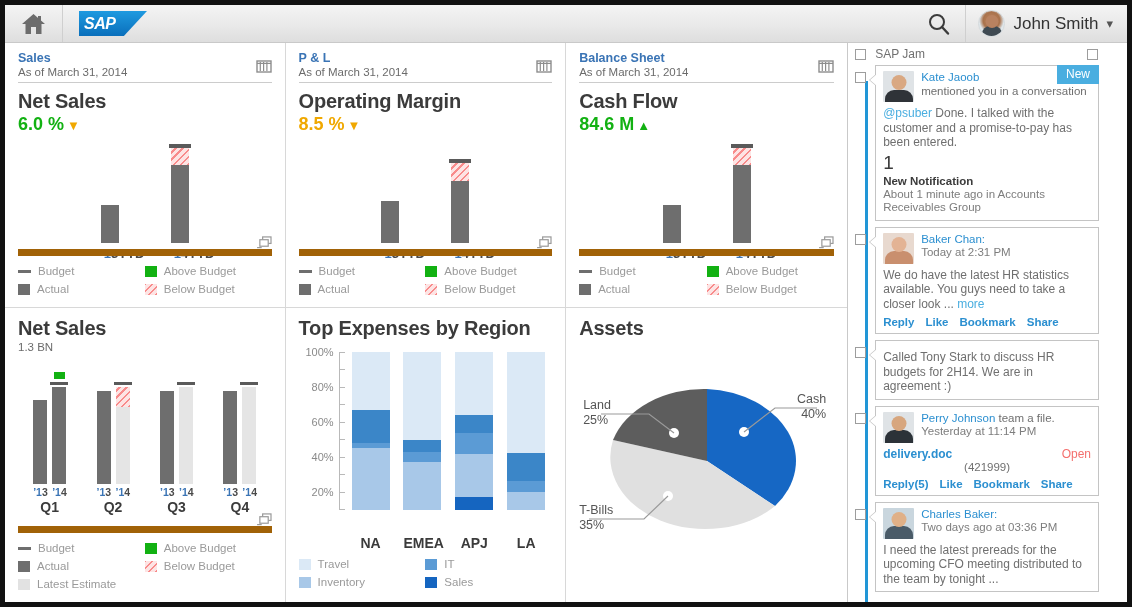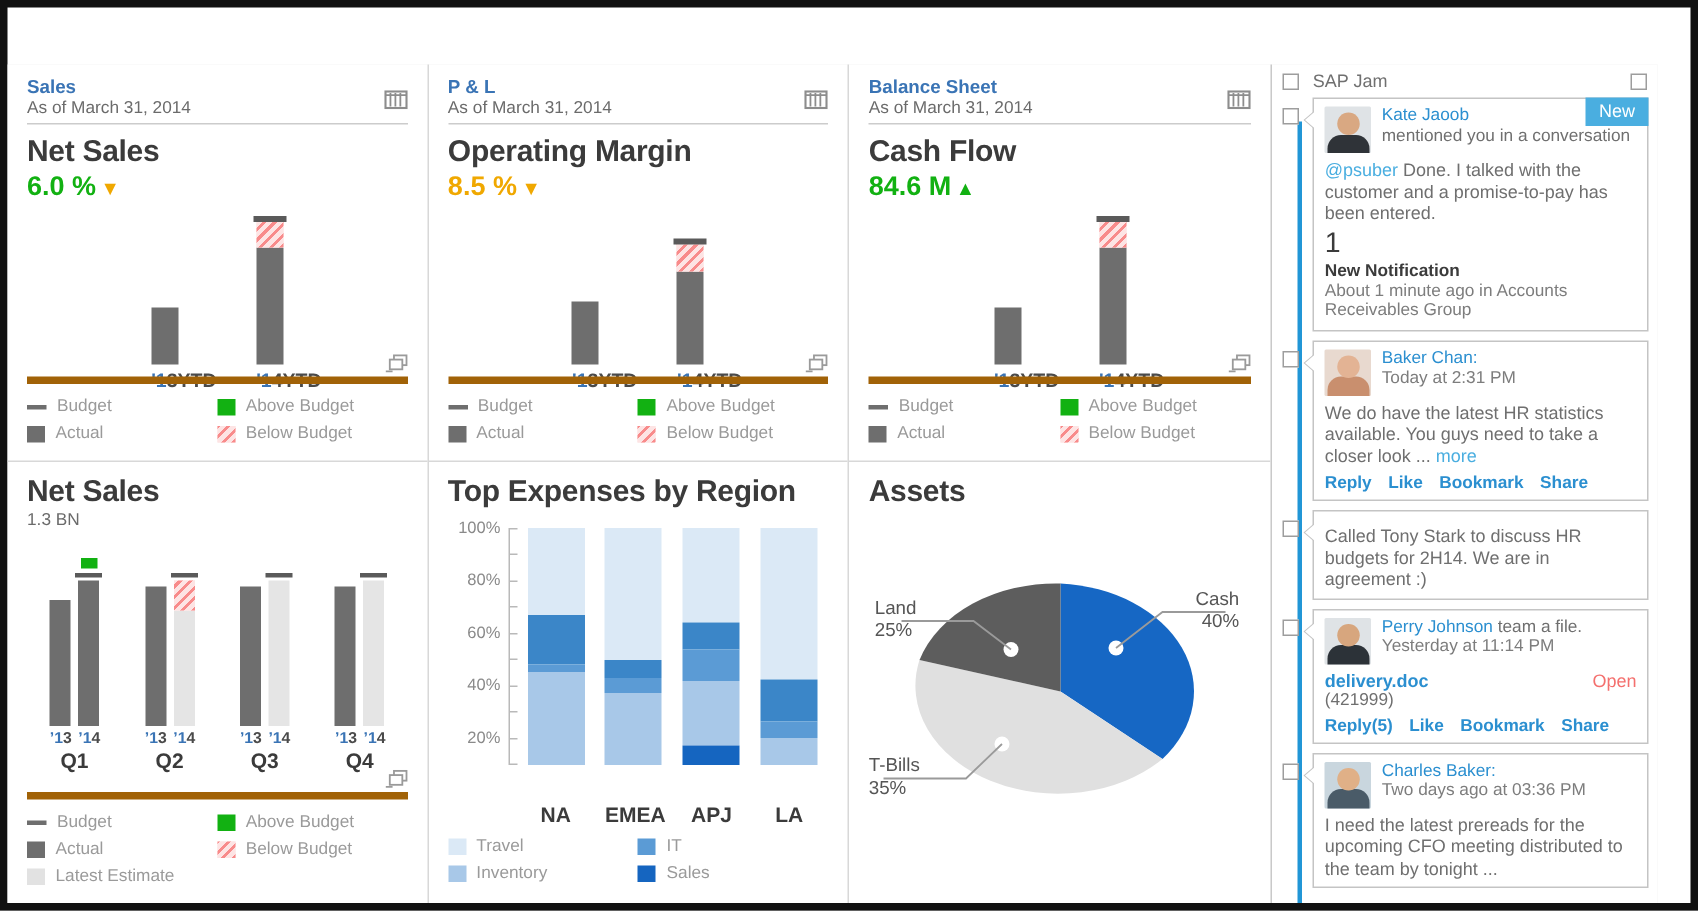--- a/index.html
+++ b/index.html
@@ -147,21 +147,21 @@
   }
   .mc-labels span {
     width: 18px; font-size: 13px; font-weight: bold; color: #4a4a4a;
     text-align: center; white-space: nowrap;
   }
   .mc-labels span::first-letter { color: #3a74b5; }
 
   
   .legend {
     position: absolute; left: 13px; right: 13px; bottom: 8px;
-    border-top: 5px solid #a16207; padding-top: 7px;
+    border-top: 7px solid #a16207; padding-top: 7px;
     display: flex; flex-wrap: wrap;
   }
   .legend-col { width: 50%; }
   .legend-row {
     display: flex; align-items: center; gap: 7px;
     font-size: 11.5px; color: #9a9a9a; line-height: 16px; margin-bottom: 2px;
   }
   .lg-swatch { width: 12px; height: 11px; flex: 0 0 12px; }
   .lg-line { width: 13px; height: 3px; background: #6e6e6e; flex: 0 0 13px; margin: 0 0 0 0; }
   .lg-actual { background: #6e6e6e; }
@@ -279,27 +279,54 @@
   .mention { color: #4aaee0; }
   .more { color: #4aaee0; }
   .jam-count { font-size: 19px; color: #3b3b3b; font-weight: normal; line-height: 22px; margin-top: 2px; }
   .jam-countlbl { font-size: 11.5px; color: #3b3b3b; font-weight: bold; line-height: 14px; }
   .jam-when { font-size: 11.5px; color: #7d7d7d; line-height: 13.5px; }
   .jam-actions { display: flex; gap: 11px; margin-top: 5px; }
   .jam-actions a { font-size: 11.5px; color: #2b8fd0; cursor: pointer; font-weight: bold; }
   .jam-file { display: flex; justify-content: space-between; margin-top: 4px; }
   .jam-filename { font-size: 12px; color: #2b8fd0; font-weight: bold; }
   .jam-open { font-size: 12px; color: #f4706e; }
-  .jam-fileid { font-size: 11.5px; color: #6f6f6f; }
+  .jam-fileid { font-size: 11.5px; color: #6f6f6f; text-align: center; }
 </style>
 </head>
 <body>
 
 <div class="app">
 
+  <div class="header">
+    <div class="home-btn">
+      <svg width="25" height="22" viewBox="0 0 25 22">
+        <path d="M12.5 1 L24 11 L20.5 11 L20.5 21 L15 21 L15 14 L10 14 L10 21 L4.5 21 L4.5 11 L1 11 Z" fill="#6c6c6c"></path>
+        <rect x="17" y="3" width="3" height="5" fill="#6c6c6c"></rect>
+      </svg>
+    </div>
+    <div class="sap-logo-wrap">
+      <div class="sap-logo">
+          <span>SAP</span>
+        </div>
+    </div>
+
+    <div class="header-right">
+      <div class="search-btn">
+        <svg width="24" height="24" viewBox="0 0 24 24">
+          <circle cx="10" cy="10" r="7" fill="none" stroke="#3b3b3b" stroke-width="2"></circle>
+          <line x1="15" y1="15" x2="21" y2="21.5" stroke="#3b3b3b" stroke-width="2.4" stroke-linecap="round"></line>
+        </svg>
+      </div>
+      <div class="user-area">
+        <div class="avatar-hdr"></div>
+        <div class="user-name">John Smith</div>
+        <div class="chev">▾</div>
+      </div>
+    </div>
+  </div>
 
   <div class="body-area">
 
     <div class="tiles">
 
       <div class="tile-col">
 
         <div class="card top">
           <div class="card-head">
             <div class="card-head-txt">

